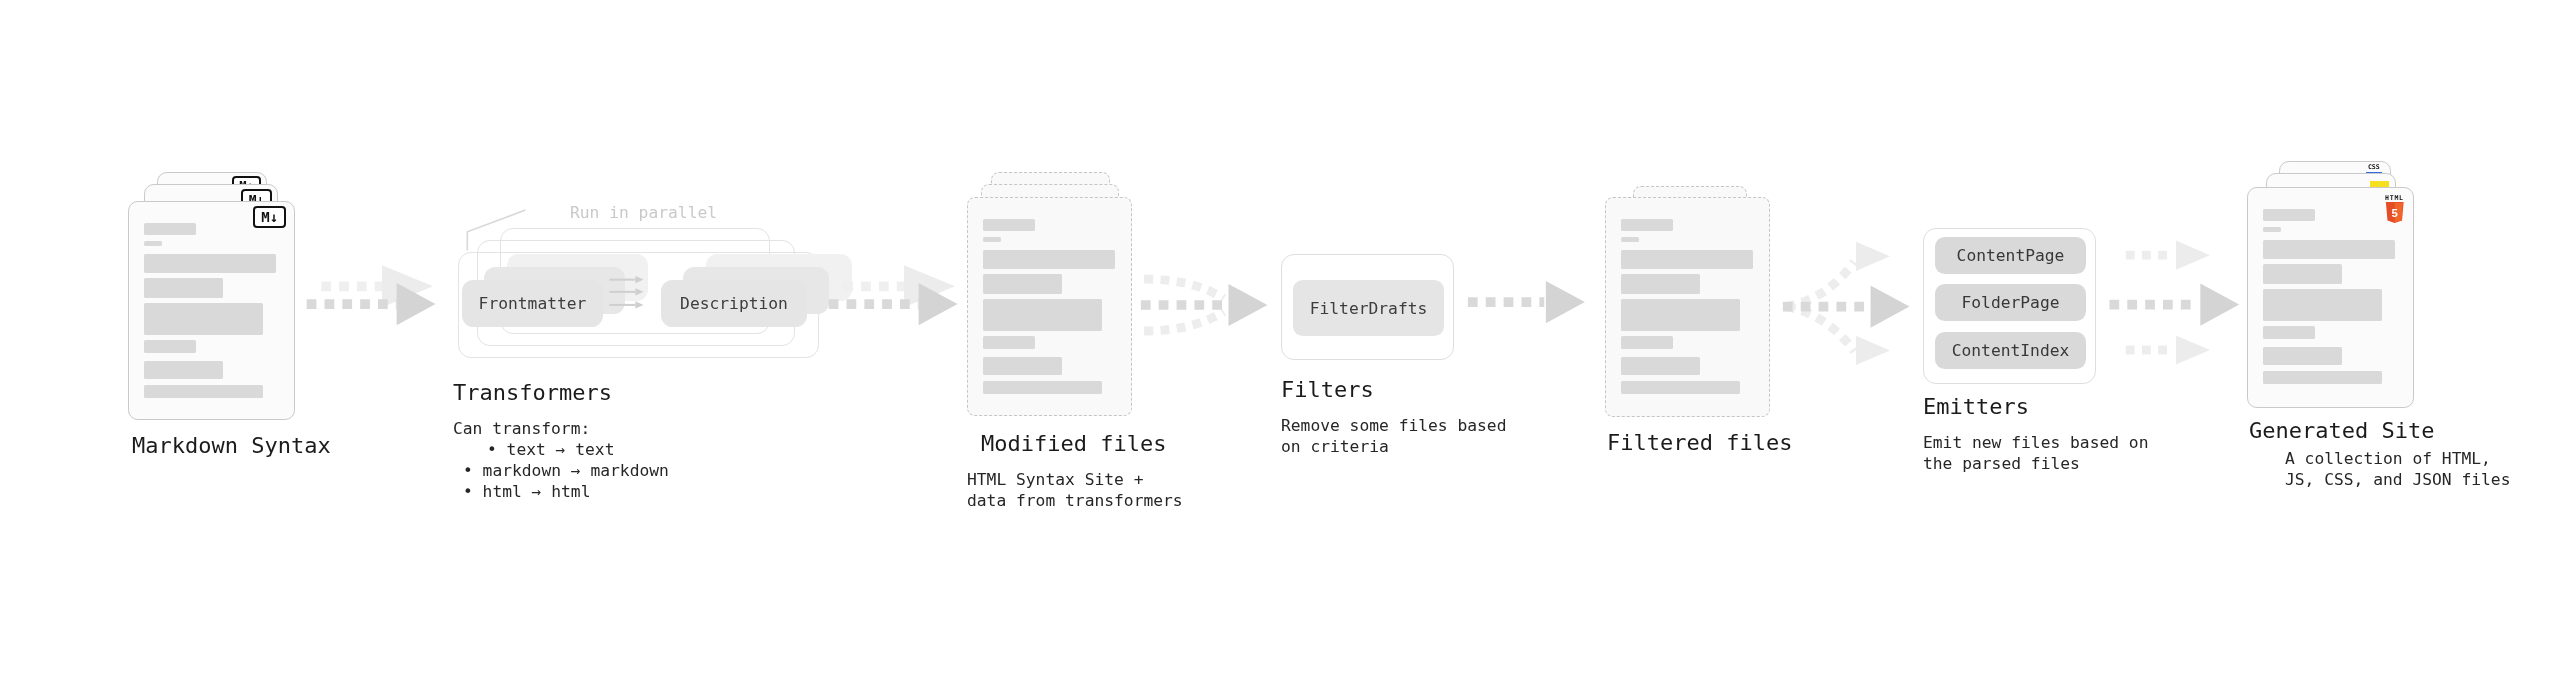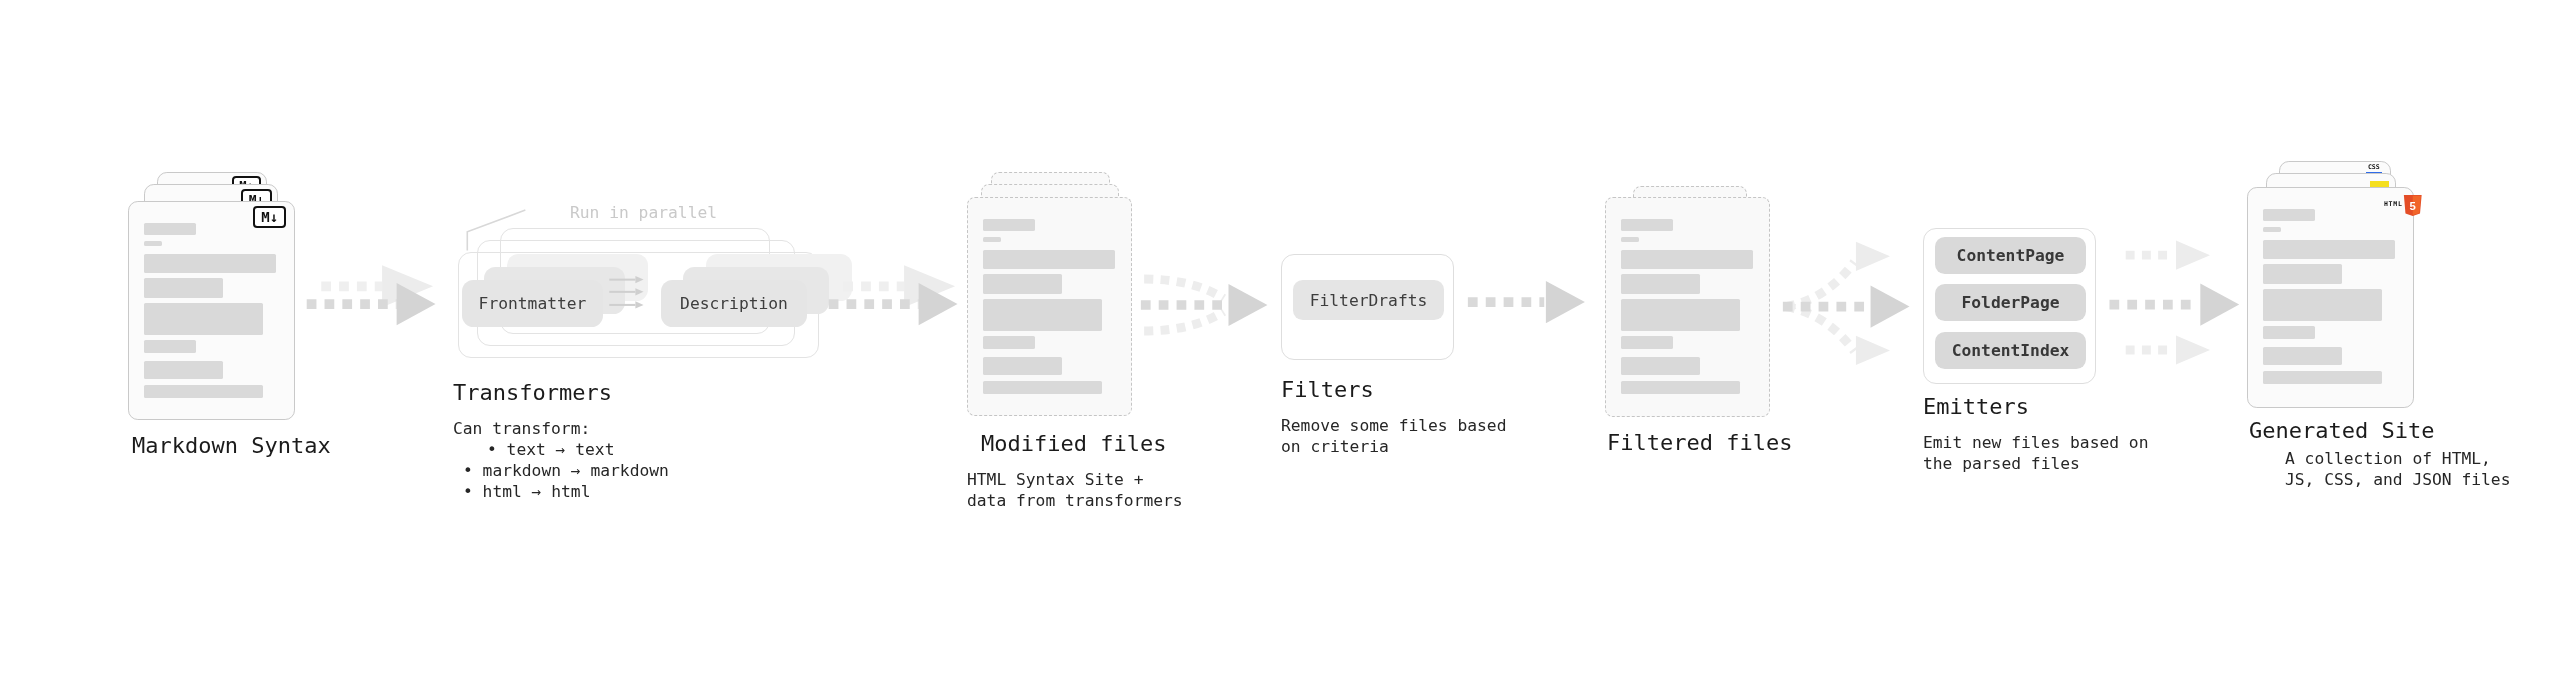--- a/index.html
+++ b/index.html
@@ -18,37 +18,37 @@
   .l5{width:119px;height:32px;margin-top:5.7px;}
   .l6{width:52px;height:13px;margin-top:4.9px;}
   .l7{width:79px;height:18.7px;margin-top:7.3px;}
   .l8{width:119px;height:13px;margin-top:5.7px;}
 
   
   .md-badge{position:absolute;border:2.4px solid #111;border-radius:4.1px;background:#fff;color:#111;
             font-weight:bold;display:flex;align-items:center;justify-content:center;box-sizing:border-box;}
 
   
-  .html5-icon{position:absolute;width:21px;display:flex;flex-direction:row;align-items:center;}
+  .html5-icon{position:absolute;width:21px;display:flex;flex-direction:column;align-items:center;}
   .html5-label{font-size:6.5px;font-weight:bold;letter-spacing:0.8px;color:#111;line-height:7.3px;}
   .css-icon{position:absolute;width:21px;text-align:center;}
   .css-label{font-size:6.5px;font-weight:bold;color:#111;line-height:7.3px;}
   .css-bar{width:16.3px;height:3.3px;background:#2f6be8;margin:0.8px auto 0;}
   .js-icon{position:absolute;background:#f5df1e;}
 
   
   .obox{position:absolute;border:1.6px solid #e3e3e3;border-radius:13px;box-sizing:border-box;background:transparent;}
   .panel{position:absolute;border:1.6px solid #dedede;border-radius:13px;background:#fff;box-sizing:border-box;}
 
   
   .btn{position:absolute;background:#e5e5e5;border-radius:11.4px;display:flex;align-items:center;justify-content:center;
        font-size:16.3px;color:#3d3d3d;white-space:nowrap;}
   .btn.ghost1{background:#e7e7e7;color:transparent;}
   .btn.ghost2{background:#f1f1f1;color:transparent;}
-  .btn.em{background:#d9d9d9;border-radius:9.8px;color:#383838;font-weight:bold;}
+  .btn.em{background:#d9d9d9;border-radius:9.8px;color:#383838;}
 
   
   .title{position:absolute;font-size:22px;color:#1b1b1b;white-space:nowrap;}
   .sub{position:absolute;font-size:16.3px;color:#262626;line-height:21px;white-space:pre-line;}
   .note{position:absolute;font-size:16.3px;color:#c9c9c9;white-space:nowrap;}
 
   svg{position:absolute;overflow:visible;}
 </style>
 </head>
 <body>
@@ -148,21 +148,21 @@
 
   <svg style="left:1136px;top:256px;" width="142" height="98" viewBox="0 0 175 120">
     <path d="M10 28 Q70 28 108 52" stroke="#ededed" stroke-width="11" stroke-dasharray="11 9" fill="none"></path>
     <path d="M10 92 Q70 92 108 68" stroke="#ededed" stroke-width="11" stroke-dasharray="11 9" fill="none"></path>
     <path d="M6 60 H112" stroke="#d9d9d9" stroke-width="12" stroke-dasharray="12 10" fill="none"></path>
     <polygon points="114,34 114,86 162,60" fill="#d4d4d4"></polygon>
   </svg>
 
   <div>
     <div class="panel" style="left:1281px;top:254px;width:173px;height:106px;"></div>
-    <div class="btn" style="left:1293px;top:280px;width:151px;height:40px;border-radius:9.8px;">FilterDrafts</div>
+    <div class="btn" style="left:1293px;top:280px;width:151px;height:56px;border-radius:9.8px;">FilterDrafts</div>
     <div class="title" style="left:1281px;top:377px;">Filters</div>
     <div class="sub" style="left:1281px;top:415px;">Remove some files based
 on criteria</div>
   </div>
 
   <svg style="left:1463px;top:279px;" width="130" height="46" viewBox="0 0 160 56">
     <path d="M6 28 H100" stroke="#d9d9d9" stroke-width="12" stroke-dasharray="12 10" fill="none"></path>
     <polygon points="102,2 102,54 150,28" fill="#d4d4d4"></polygon>
   </svg>
 

